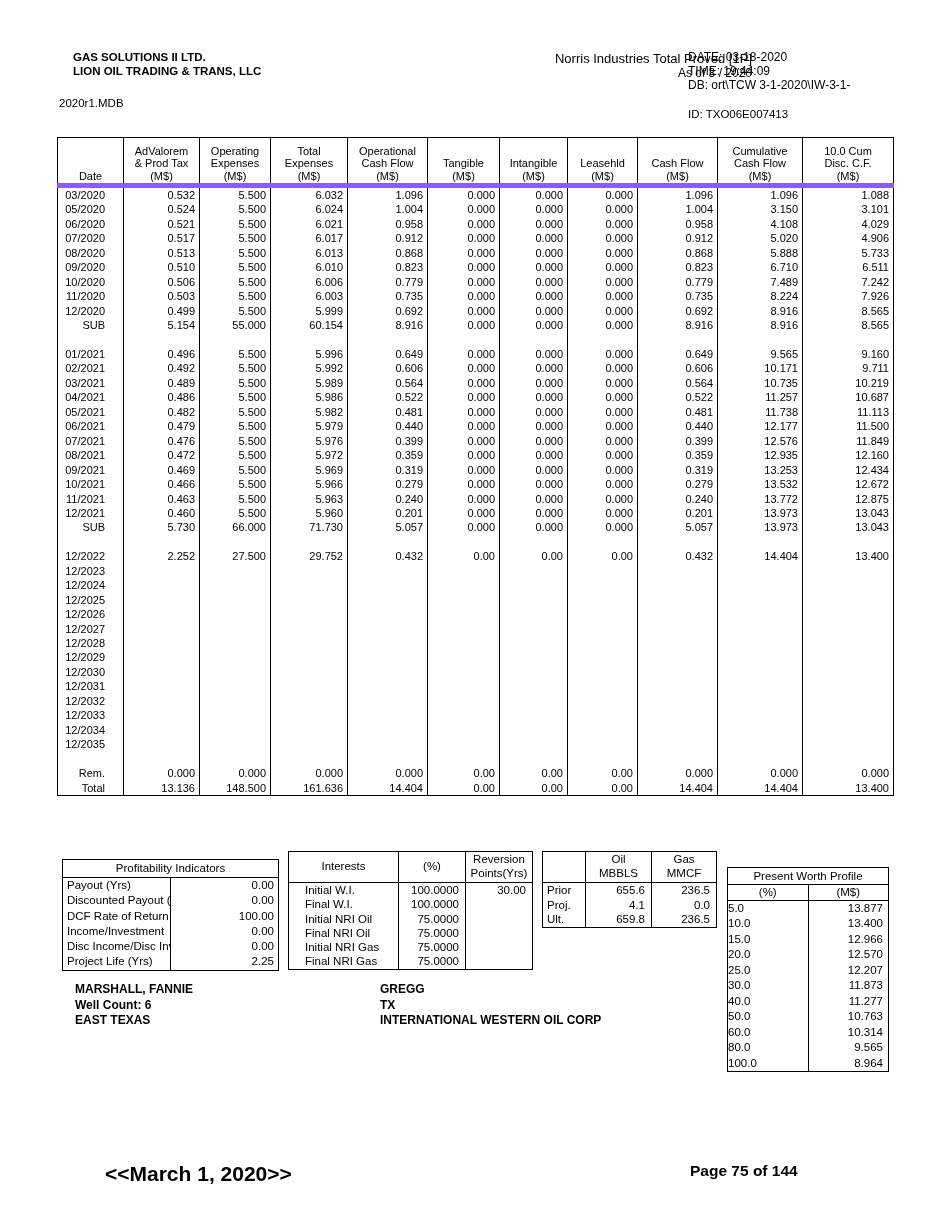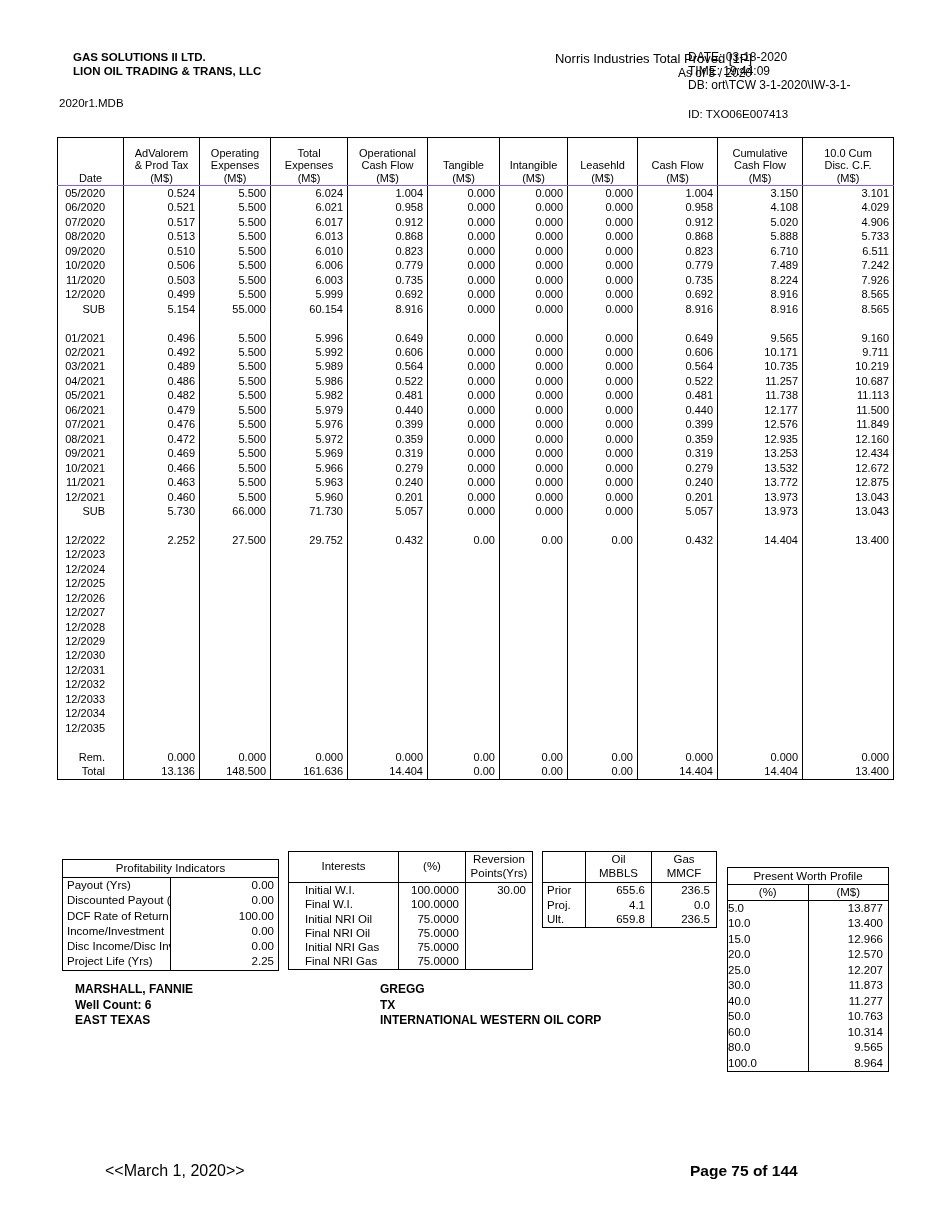--- a/index.html
+++ b/index.html
@@ -22,21 +22,21 @@
 
   
   table { border-collapse:collapse; table-layout:fixed; }
   td, th { overflow:hidden; white-space:nowrap; }
 
   
   #cashflow { position:absolute; left:57px; top:137px; width:836px; font-size:11px; border:1.5px solid #000; }
   #cashflow th {
     font-weight:normal; vertical-align:bottom; text-align:center;
     line-height:12.4px; height:48px; padding:2px 1px 1px;
-    border-left:1px solid #000; border-bottom:1px solid #8b5cf6;
+    border-left:1px solid #000; border-bottom:5px solid #8b5cf6;
   }
   #cashflow th:first-child { border-left:none; }
   #cashflow td {
     height:14.45px; line-height:14.45px; padding:0 4px 0 0;
     text-align:right; border-left:1px solid #000;
   }
   #cashflow td:first-child { border-left:none; }
   #cashflow td.date { padding-right:18px; }
 
   
@@ -74,21 +74,21 @@
   #pworth td { height:15.45px; line-height:15.45px; }
   #pworth td.c2 { border-left:1px solid #000; }
   #pworth td.pct { text-align:left; padding-right:10px; }
   #pworth td.amt { text-align:right; padding-right:5px; }
 
   
   #prop-left  { left:75px;  top:982px; font-size:12px; line-height:15.5px; font-weight:bold; }
   #prop-right { left:380px; top:982px; font-size:12px; line-height:15.5px; font-weight:bold; }
 
   
-  #footer-date { left:105px; top:1162px; font-size:16px; font-weight:normal; }
+  #footer-date { left:105px; top:1162px; font-size:21px; font-weight:bold; }
   #footer-page { left:690px; top:1162px; font-size:15.5px; font-weight:bold; }
 </style>
 </head>
 <body>
 
 <div class="abs" id="company">
   <div>GAS SOLUTIONS II LTD.</div>
   <div>LION OIL TRADING &amp; TRANS, LLC</div>
 </div>
 
@@ -168,20 +168,33 @@
         </th>
         <th>
           <div>10.0 Cum</div>
           <div>Disc. C.F.</div>
           <div>(M$)</div>
         </th>
       </tr>
     </thead>
   <tbody>
       <tr>
+        <td class="date">03/2020</td>
+        <td>0.532</td>
+        <td>5.500</td>
+        <td>6.032</td>
+        <td>1.096</td>
+        <td>0.000</td>
+        <td>0.000</td>
+        <td>0.000</td>
+        <td>1.096</td>
+        <td>1.096</td>
+        <td>1.088</td>
+      </tr>
+      <tr>
         <td class="date">05/2020</td>
         <td>0.524</td>
         <td>5.500</td>
         <td>6.024</td>
         <td>1.004</td>
         <td>0.000</td>
         <td>0.000</td>
         <td>0.000</td>
         <td>1.004</td>
         <td>3.150</td>

